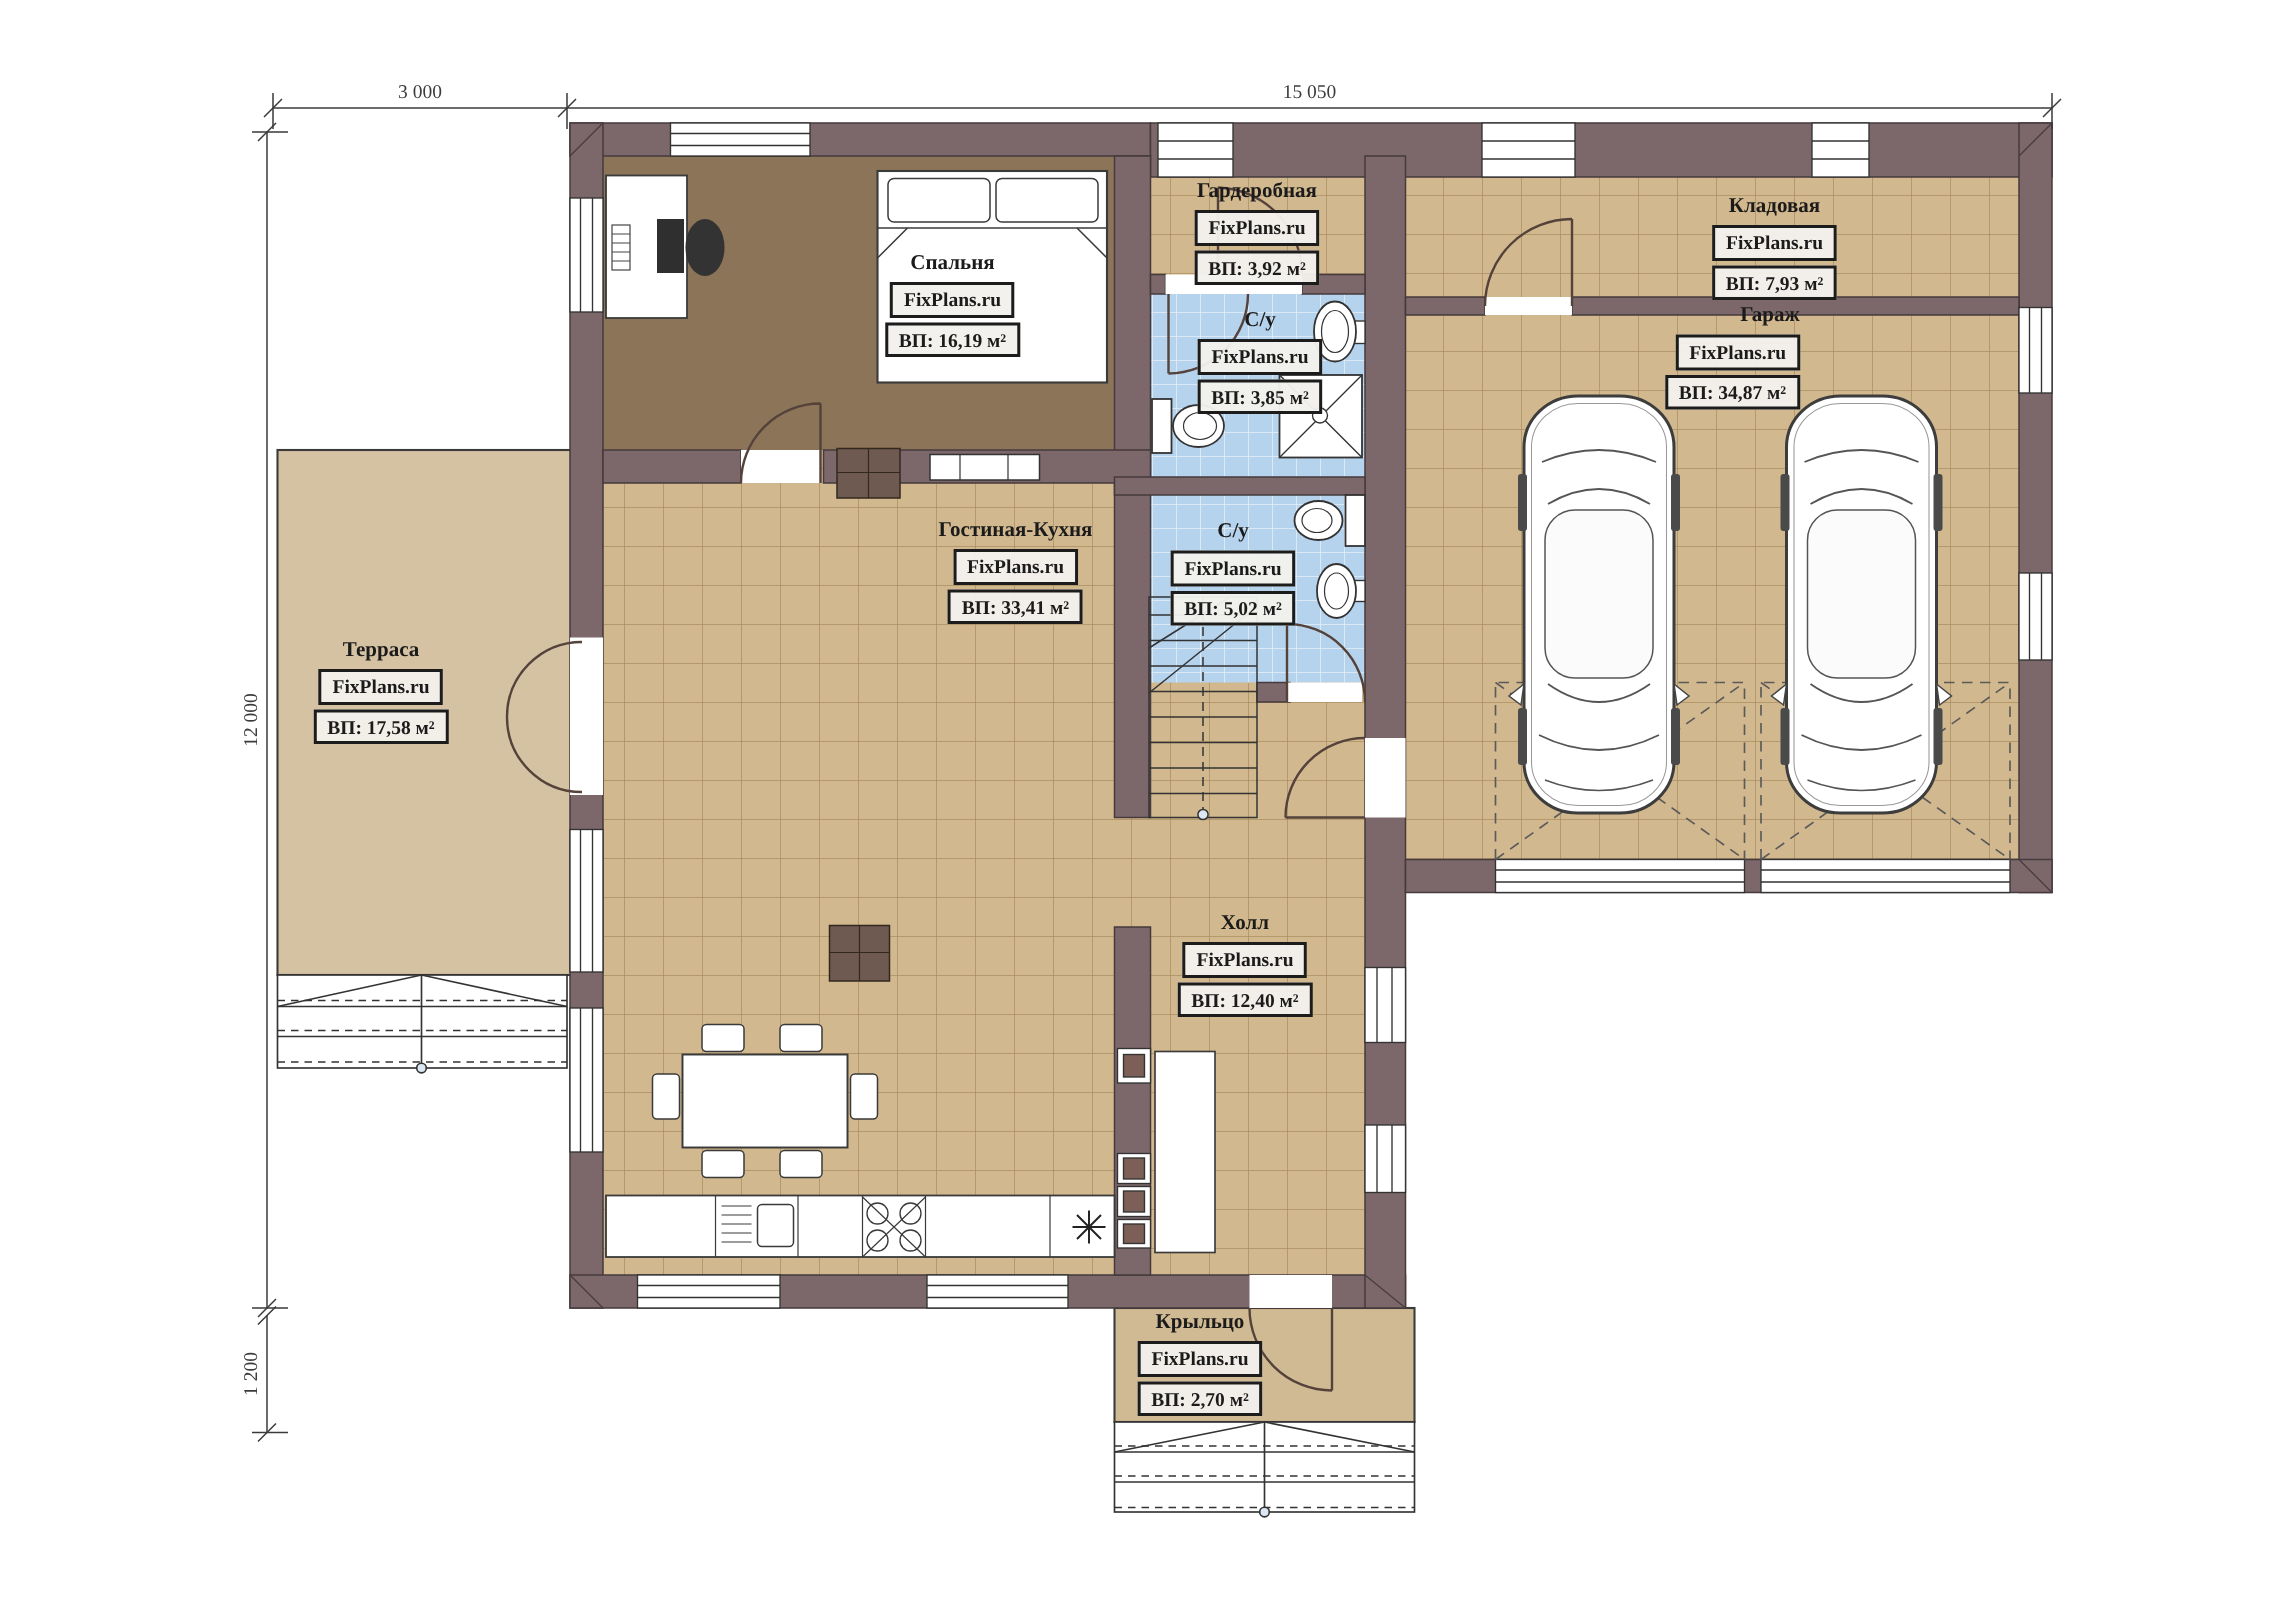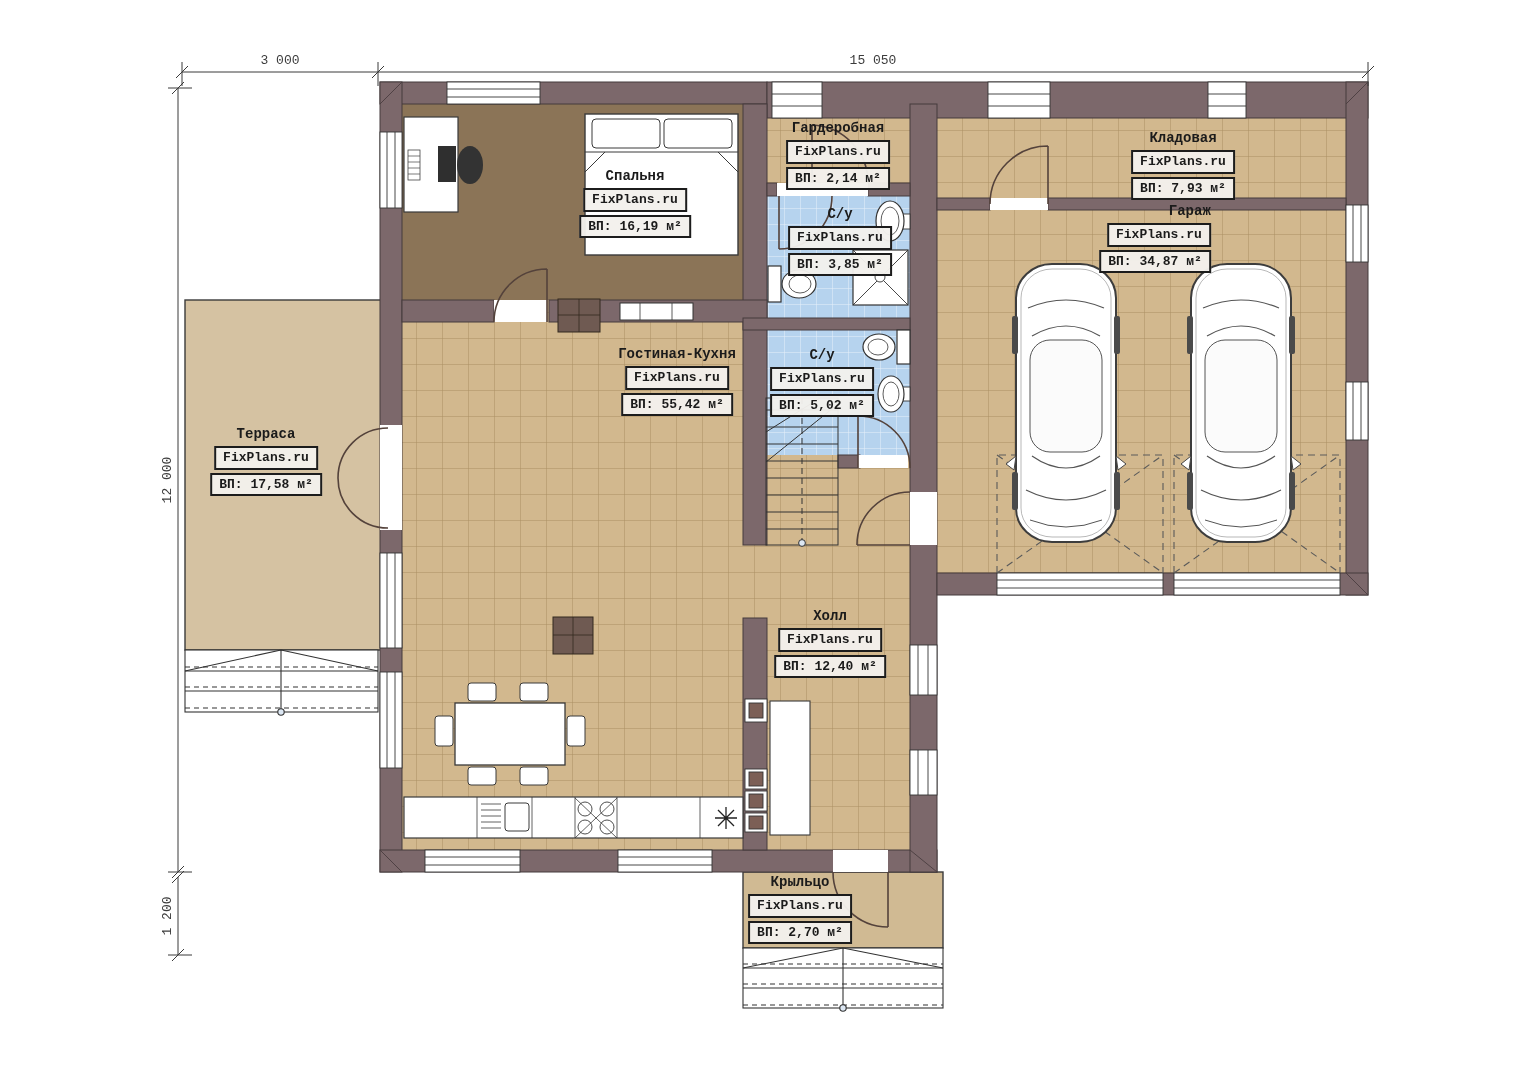--- a/index.html
+++ b/index.html
@@ -1,17 +1,17 @@
 <!DOCTYPE html>
 <html><head>
 <meta charset="utf-8">
 <style>
   html,body{margin:0;padding:0;background:#fff;}
   .stage{position:relative;width:1528px;height:1080px;background:#ffffff;overflow:hidden;
-         font-family:Liberation Mono, monospace;}
+         font-family:Liberation Serif, serif;}
   .stage svg{position:absolute;left:0;top:0;}
   .room-label{position:absolute;transform:translateX(-50%);display:flex;flex-direction:column;
               align-items:center;z-index:3;}
   .room-name{font-size:14px;font-weight:bold;color:#1b1b1b;white-space:nowrap;margin-bottom:1px;}
   .room-box{border:2px solid #1c1c1c;background:rgba(242,240,236,0.96);padding:0px 7px;
             font-size:13px;font-weight:bold;color:#1b1b1b;white-space:nowrap;margin-top:3px;
             line-height:1.5;}
   .dim{position:absolute;font-size:13px;color:#3c3c3c;transform:translateX(-50%);z-index:3;
        white-space:nowrap;}
   .dim.vert{transform:translate(-50%,-50%) rotate(-90deg);}
@@ -332,48 +332,48 @@
 <div class="dim vert" style="left:167px;top:916px;">1 200</div>
 
 <div class="room-label" style="left:635px;top:168px;">
   <div class="room-name">Спальня</div>
   <div class="room-box">FixPlans.ru</div>
   <div class="room-box">ВП: 16,19 м²</div>
 </div>
 <div class="room-label" style="left:838px;top:120px;">
   <div class="room-name">Гардеробная</div>
   <div class="room-box">FixPlans.ru</div>
-  <div class="room-box">ВП: 2,14 м²</div>
+  <div class="room-box">ВП: 3,92 м²</div>
 </div>
 <div class="room-label" style="left:840px;top:206px;">
   <div class="room-name">С/у</div>
   <div class="room-box">FixPlans.ru</div>
   <div class="room-box">ВП: 3,85 м²</div>
 </div>
 <div class="room-label" style="left:1183px;top:130px;">
   <div class="room-name">Кладовая</div>
   <div class="room-box">FixPlans.ru</div>
   <div class="room-box">ВП: 7,93 м²</div>
 </div>
 <div class="room-label" style="left:1155px;top:203px;align-items:flex-end;">
   <div class="room-name">Гараж</div>
   <div class="room-box">FixPlans.ru</div>
   <div class="room-box">ВП: 34,87 м²</div>
 </div>
 <div class="room-label" style="left:677px;top:346px;">
   <div class="room-name">Гостиная-Кухня</div>
   <div class="room-box">FixPlans.ru</div>
-  <div class="room-box">ВП: 55,42 м²</div>
+  <div class="room-box">ВП: 33,41 м²</div>
 </div>
 <div class="room-label" style="left:822px;top:347px;">
   <div class="room-name">С/у</div>
   <div class="room-box">FixPlans.ru</div>
   <div class="room-box">ВП: 5,02 м²</div>
 </div>
-<div class="room-label" style="left:266px;top:426px;">
+<div class="room-label" style="left:254px;top:426px;">
   <div class="room-name">Терраса</div>
   <div class="room-box">FixPlans.ru</div>
   <div class="room-box">ВП: 17,58 м²</div>
 </div>
 <div class="room-label" style="left:830px;top:608px;justify-content:flex-end;">
   <div class="room-name">Холл</div>
   <div class="room-box">FixPlans.ru</div>
   <div class="room-box">ВП: 12,40 м²</div>
 </div>
 <div class="room-label" style="left:794px;top:874px;padding-left:12px;">

